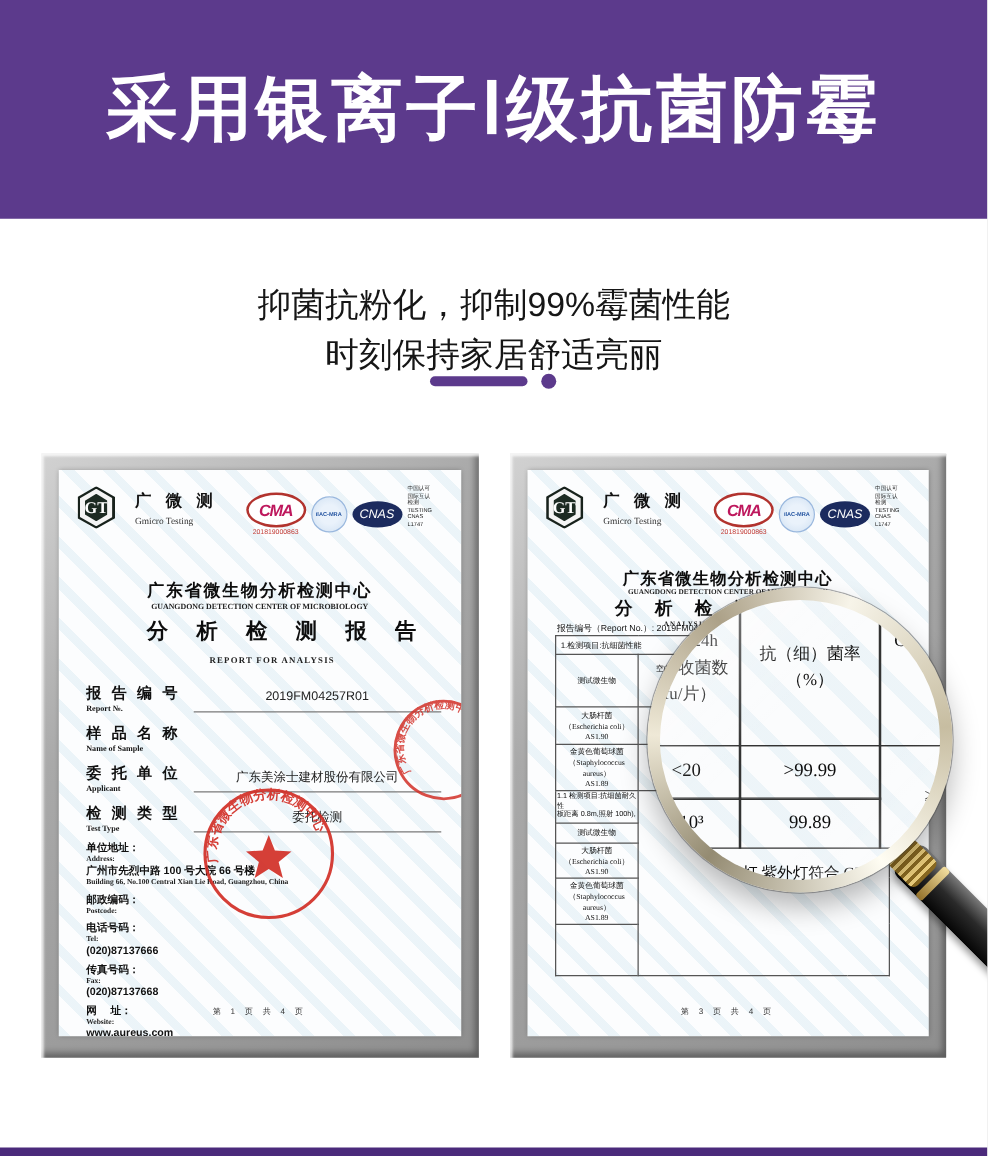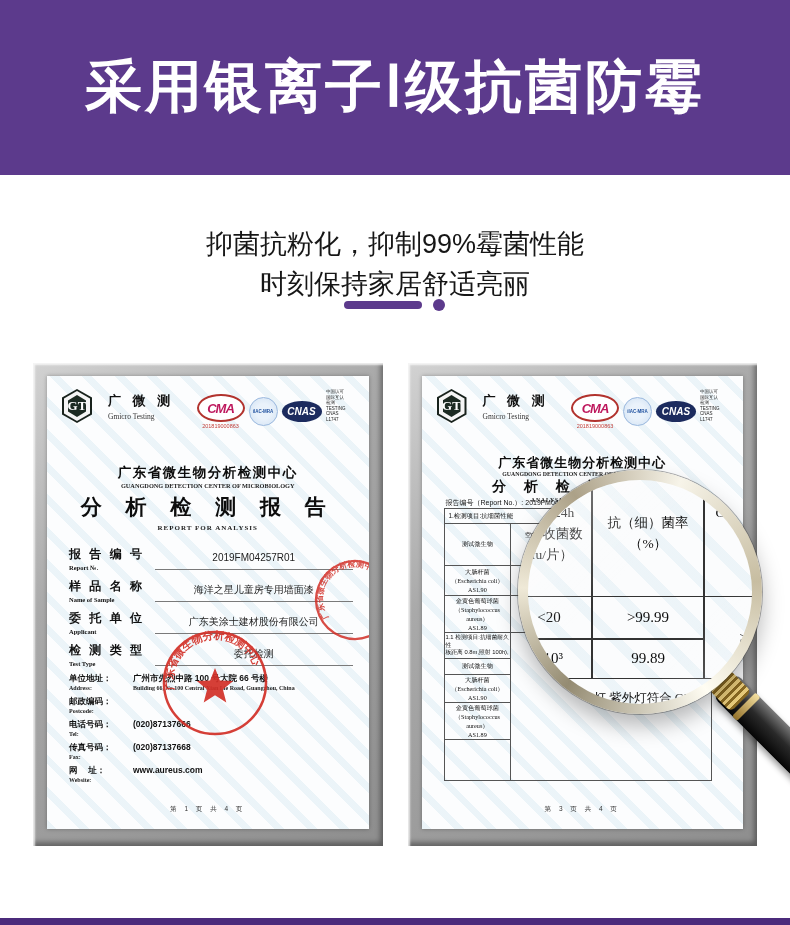--- a/index.html
+++ b/index.html
@@ -39,36 +39,36 @@
   .gm-cn{font-size:13px;font-weight:bold;letter-spacing:4px;color:#111;}
   .gm-en{font-size:7.5px;font-family:"Liberation Serif",serif;color:#333;margin-top:2px;}
   .badges{display:flex;align-items:center;gap:4px;}
   .cma-wrap{text-align:center;}
   .cma{width:44px;height:24px;border:2.5px solid #b2332e;border-radius:50%;display:flex;align-items:center;justify-content:center;
        color:#be185d;font-weight:bold;font-style:italic;font-size:13px;letter-spacing:-1px;background:#fff;}
   .cma-no{font-size:5.5px;color:#c4403a;margin-top:1px;}
   .ilac{width:27px;height:27px;border-radius:50%;border:1px solid #9ab8de;display:flex;align-items:center;justify-content:center;
         background:radial-gradient(circle,#eaf2fb 40%,#cfe0f2);color:#1d4f9e;font-size:4.5px;font-weight:bold;}
   .cnas{width:40px;height:21px;border-radius:50%;background:#1c2b5e;color:#fff;display:flex;align-items:center;justify-content:center;
-        font-weight:bold;font-style:italic;font-size:10px;letter-spacing:0;}
+        font-weight:normal;font-style:italic;font-size:10px;letter-spacing:0;}
   .cnas-side{font-size:6px;transform:scale(.75);transform-origin:left top;line-height:1.25;color:#222;width:34px;}
 
   .cname{position:absolute;left:0;width:100%;text-align:center;font-weight:bold;color:#0d0d0d;}
   .cen{position:absolute;left:0;width:100%;text-align:center;font-family:"Liberation Serif",serif;font-weight:bold;color:#222;}
 
   
   .fields{position:absolute;top:170px;left:22px;right:16px;}
   .field{display:flex;margin-bottom:8px;height:24px;}
   .flabel{width:80px;}
   .flabel .cn{font-size:12px;font-weight:bold;letter-spacing:2.5px;}
   .flabel .en{font-size:6.5px;font-weight:bold;font-family:"Liberation Serif",serif;margin-top:1px;}
   .fvalue{flex:1;margin-left:6px;border-bottom:1px solid #7a7a7a;text-align:center;font-size:10px;color:#222;
           display:flex;align-items:center;justify-content:center;}
   .contact{position:absolute;top:297px;left:22px;right:14px;}
-  .crow{display:flex;margin-bottom:5px;}
+  .crow{display:flex;margin-bottom:5px;flex-direction:column;}
   .clab{width:64px;}
   .clab .cn{font-size:8.5px;font-weight:bold;}
   .clab .en{font-size:6px;font-weight:bold;font-family:"Liberation Serif",serif;color:#222;}
   .cval{flex:1;}
   .cval .cn{font-size:8.5px;font-weight:bold;}
   .cval .en{font-size:6px;font-weight:bold;font-family:"Liberation Serif",serif;color:#222;}
   .pagenum{position:absolute;bottom:15px;left:0;width:100%;text-align:center;font-size:6.5px;letter-spacing:3px;color:#333;}
 
   .stamp1{position:absolute;left:113px;top:252px;opacity:.92;}
   .stamp2{position:absolute;right:-28px;top:182px;transform:rotate(-24deg);opacity:.85;}
@@ -155,37 +155,36 @@
             <div class="cnas-side pre">中国认可
 国际互认
 检测
 TESTING
 CNAS L1747</div>
           </div>
         </div>
 
         <div class="cname" style="top:88px;font-size:13.5px;letter-spacing:1.5px;">广东省微生物分析检测中心</div>
         <div class="cen" style="top:106px;font-size:6.3px;">GUANGDONG   DETECTION   CENTER   OF   MICROBIOLOGY</div>
-        <div class="cname" style="top:117px;font-size:21px;letter-spacing:9px;">分 析 检 测 报 告</div>
-        <div class="cen" style="top:148px;font-size:7px;letter-spacing:1px;">REPORT   FOR   ANALYSIS</div>
+        <div class="cname" style="top:117px;font-size:17px;letter-spacing:9px;margin-left:22px;">分 析 检 测 报 告</div>
+        <div class="cen" style="top:148px;font-size:7px;letter-spacing:1px;padding-left:10px;">REPORT   FOR   ANALYSIS</div>
 
         <div class="fields">
           <div class="field">
             <div class="flabel">
                 <div class="cn">报 告 编 号</div>
                 <div class="en">Report №.</div>
               </div>
             <div class="fvalue">2019FM04257R01</div>
           </div>
           <div class="field">
             <div class="flabel">
                 <div class="cn">样 品 名 称</div>
                 <div class="en">Name of Sample</div>
               </div>
-            <div class="fvalue">海洋之星儿童房专用墙面漆</div>
           </div>
           <div class="field">
             <div class="flabel">
                 <div class="cn">委 托 单 位</div>
                 <div class="en">Applicant</div>
               </div>
             <div class="fvalue">广东美涂士建材股份有限公司</div>
           </div>
           <div class="field">
             <div class="flabel">

